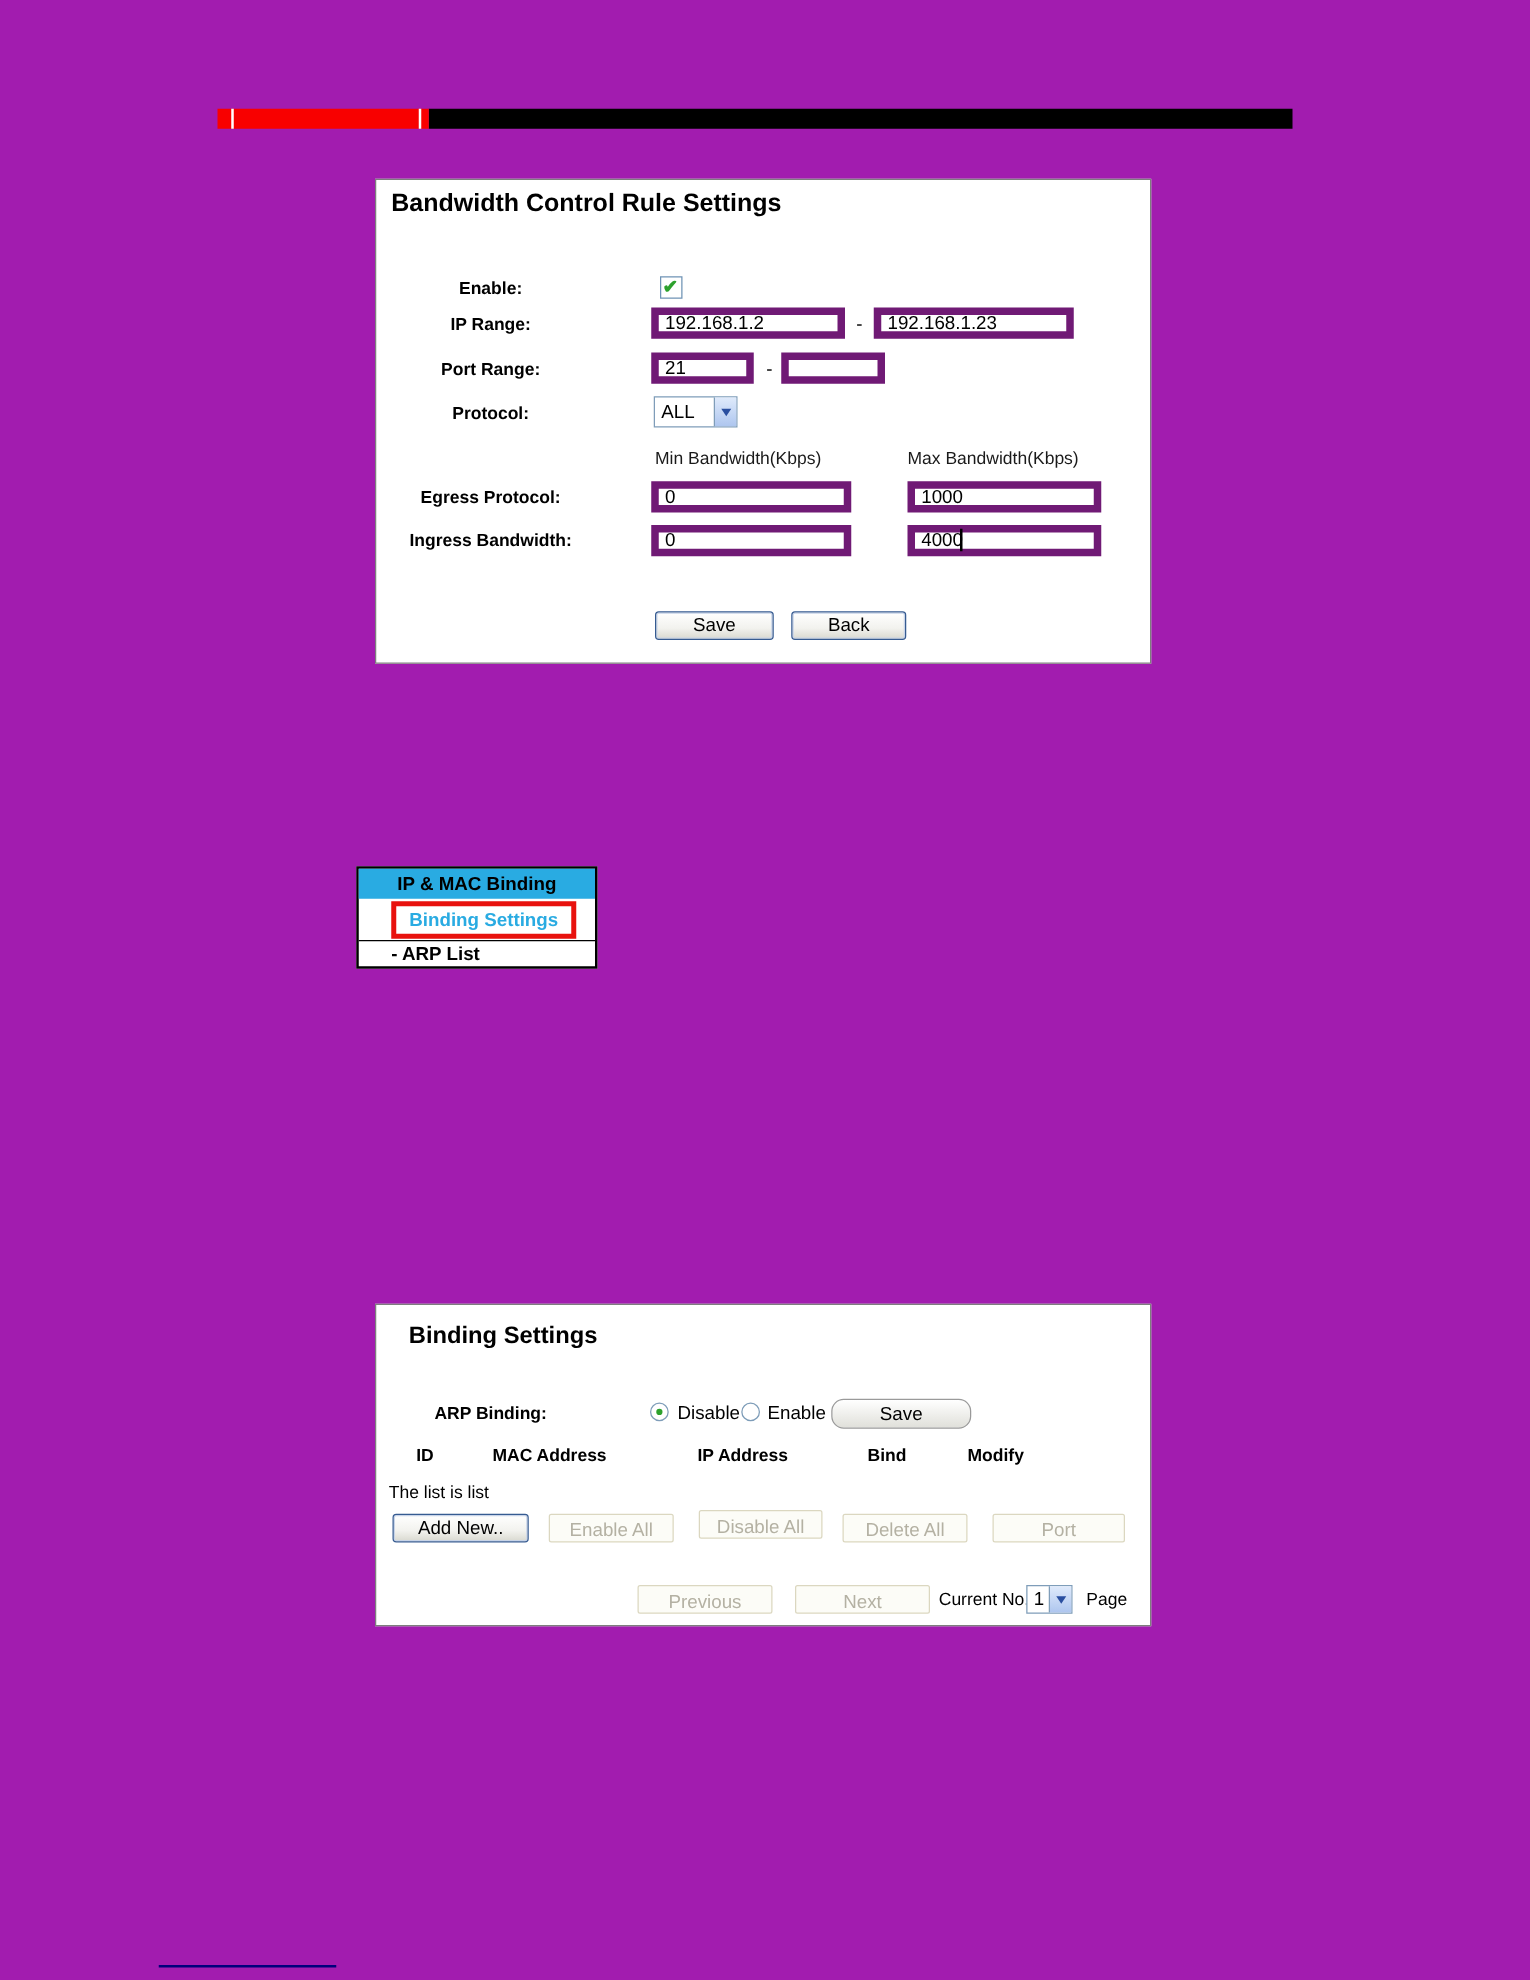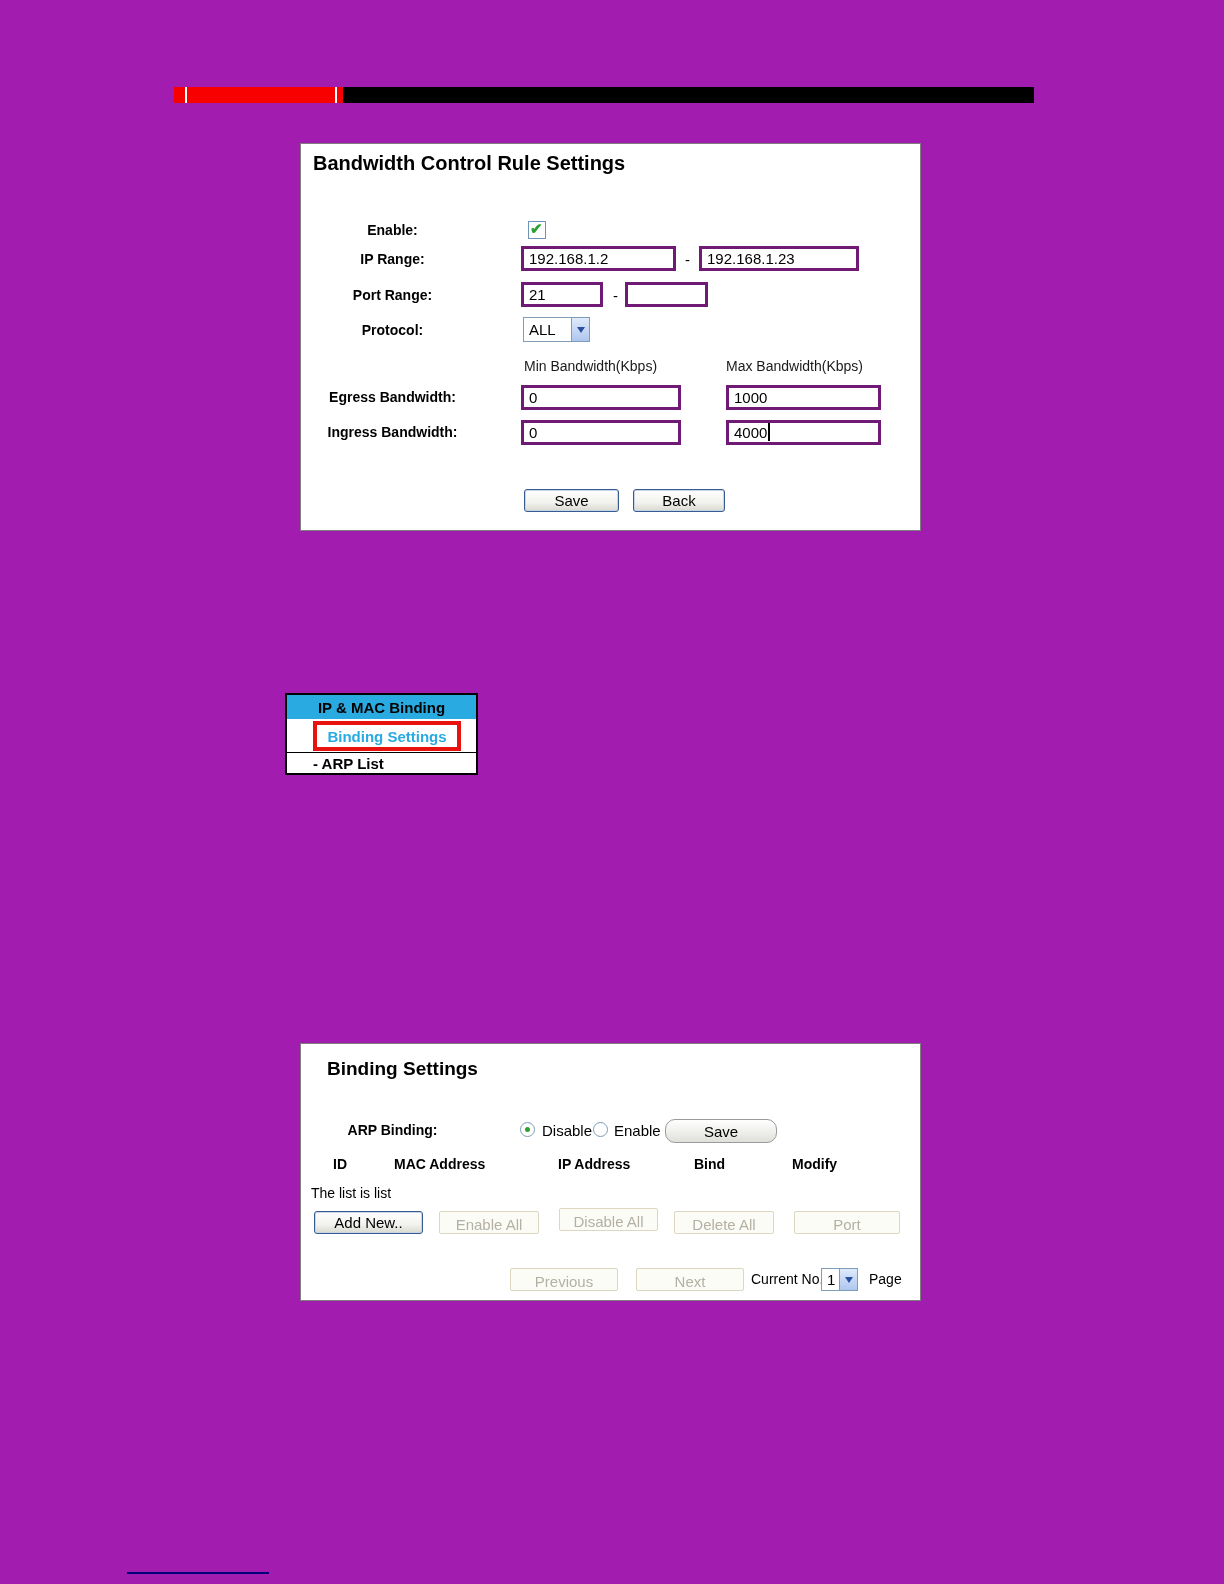--- a/index.html
+++ b/index.html
@@ -11,21 +11,21 @@
   .topbar-red{position:relative;width:169px;height:100%;background:#f80000;}
   .topbar-red .sep1,.topbar-red .sep2{position:absolute;top:0;width:2px;height:100%;background:#fff;}
   .topbar-red .sep1{left:11px}.topbar-red .sep2{left:161px}
   .topbar-black{width:691px;height:100%;background:#000;}
 
   
   .panel{position:absolute;background:#fff;border:1px solid #7e7e7e;box-sizing:border-box;}
   .ptitle{position:absolute;left:12px;top:8px;font-size:20px;font-weight:bold;}
   .lbl{position:absolute;left:0;width:183px;text-align:center;font-size:14px;font-weight:bold;}
   .colhdr{position:absolute;font-size:14px;color:#1a1a1a;}
-  .inp{position:absolute;height:25px;border:3px solid #701a75;background:#fff;box-sizing:border-box;
+  .inp{position:absolute;height:25px;border:6px solid #701a75;background:#fff;box-sizing:border-box;
        font-family:"Liberation Sans",sans-serif;font-size:15px;padding:0 0 0 5px;color:#000;outline:none;}
   .dash{position:absolute;font-size:15px;}
 
   
   .btn{position:absolute;height:23px;box-sizing:border-box;border:1px solid #365b91;border-radius:3px;
        background:linear-gradient(180deg,#ffffff 0%,#f2f2ee 60%,#d9d9d0 100%);
        font-family:"Liberation Sans",sans-serif;font-size:15px;color:#000;padding:0;
        box-shadow:0 0 0 1px #c8d4e8 inset;}
   .btn-round{position:absolute;height:24px;box-sizing:border-box;border:1px solid #9a9a9a;border-radius:10px;
        background:linear-gradient(180deg,#ffffff,#e0e0da);font-family:"Liberation Sans",sans-serif;
@@ -82,21 +82,21 @@
     <div class="topbar-black"></div>
   </div>
 
   <div class="panel" style="left:300px;top:143px;width:621px;height:388px">
     <div class="ptitle">Bandwidth Control Rule Settings</div>
 
     <div class="lbl" style="top:78px">Enable:</div>
     <div class="lbl" style="top:107px">IP Range:</div>
     <div class="lbl" style="top:143px">Port Range:</div>
     <div class="lbl" style="top:178px">Protocol:</div>
-    <div class="lbl" style="top:245px">Egress Bandwidth:</div>
+    <div class="lbl" style="top:245px">Egress Protocol:</div>
     <div class="lbl" style="top:280px">Ingress Bandwidth:</div>
 
     <div class="cb" style="left:227px;top:77px">
       <span class="check">✔</span>
     </div>
 
     <input class="inp" style="left: 220px; top: 102px; width: 155px;" value="192.168.1.2">
     <div class="dash" style="left:384px;top:107px">-</div>
     <input class="inp" style="left: 398px; top: 102px; width: 160px;" value="192.168.1.23">
 
@@ -145,21 +145,21 @@
     <div class="radio-lbl" style="left:241px;top:78px">Disable</div>
     <div class="radio" style="left:292px;top:78px"></div>
     <div class="radio-lbl" style="left:313px;top:78px">Enable</div>
 
     <button class="btn-round" style="left:364px;top:75px;width:112px">Save</button>
 
     <div class="thdr" style="left:32px;top:112px">ID</div>
     <div class="thdr" style="left:93px;top:112px">MAC Address</div>
     <div class="thdr" style="left:257px;top:112px">IP Address</div>
     <div class="thdr" style="left:393px;top:112px">Bind</div>
-    <div class="thdr" style="left:491px;top:112px">Modify</div>
+    <div class="thdr" style="left:473px;top:112px">Modify</div>
 
     <div class="plain" style="left:10px;top:141px">The list is list</div>
 
     <button class="btn" style="left:13px;top:167px;width:109px">Add New..</button>
     <button class="btn-dis" style="left:138px;top:167px;width:100px" disabled="">Enable All</button>
     <button class="btn-dis" style="left:258px;top:164px;width:99px" disabled="">Disable All</button>
     <button class="btn-dis" style="left:373px;top:167px;width:100px" disabled="">Delete All</button>
     <button class="btn-dis" style="left:493px;top:167px;width:106px" disabled="">Port</button>
 
     <button class="btn-dis" style="left:209px;top:224px;width:108px" disabled="">Previous</button>

